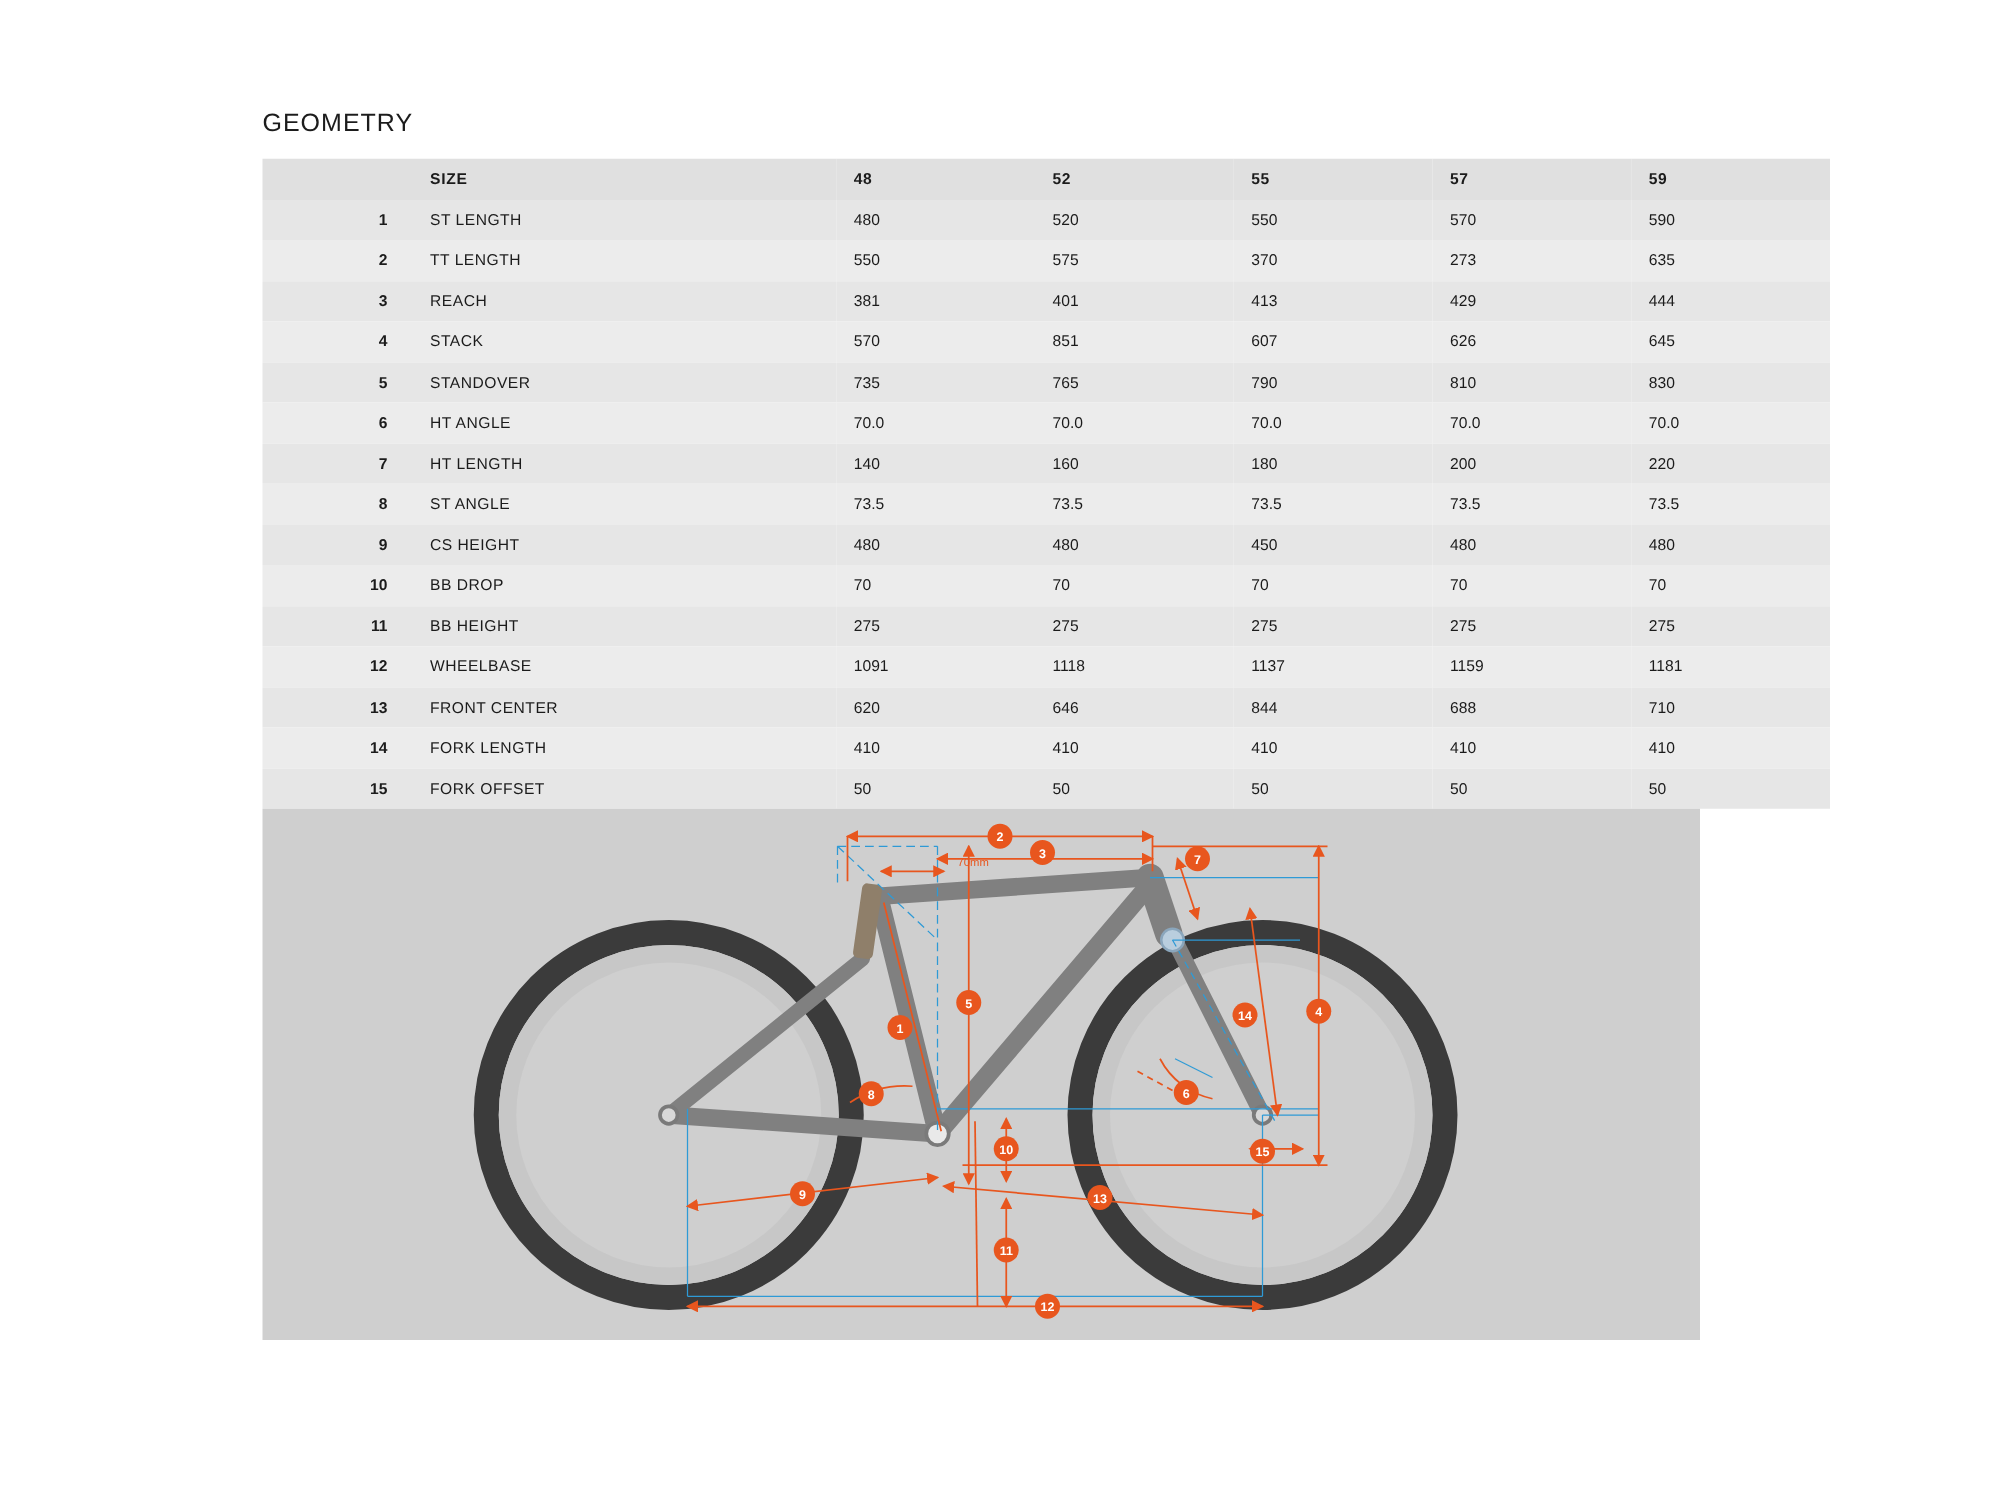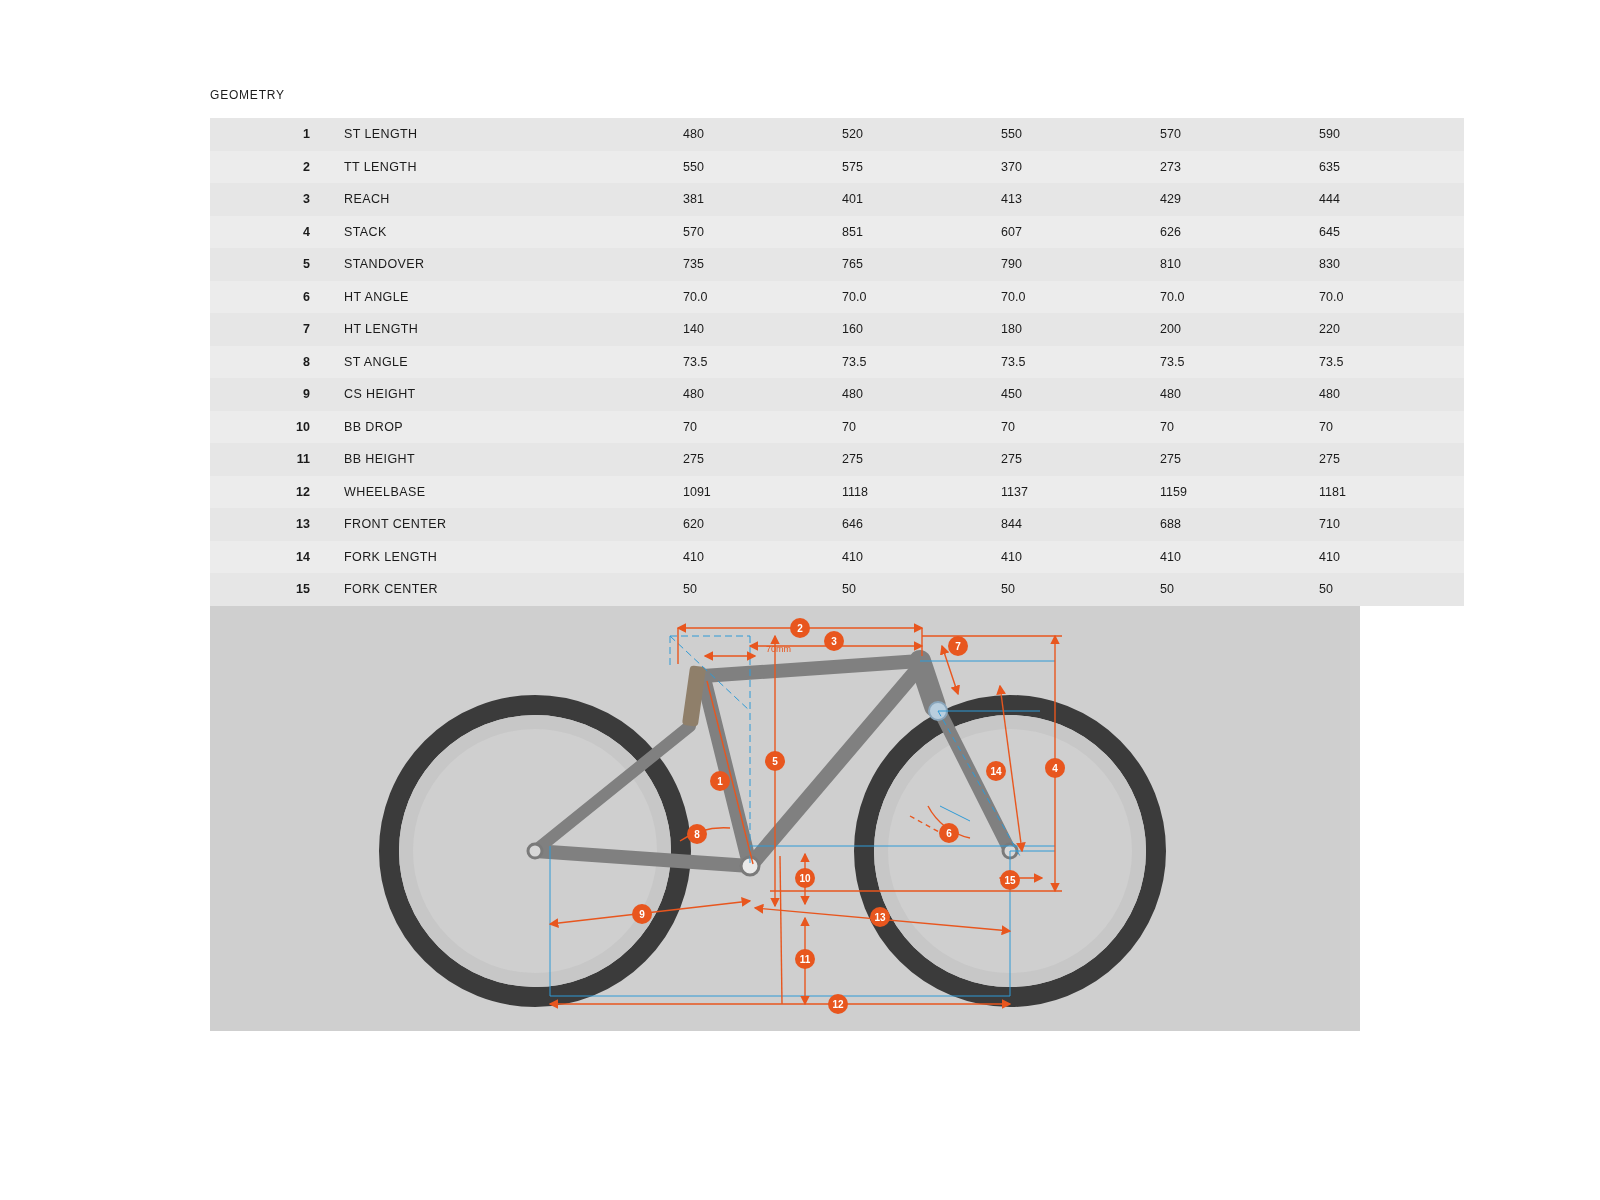--- a/index.html
+++ b/index.html
@@ -17,21 +17,21 @@
     background: #ffffff;
     overflow: hidden;
   }
   #content {
     position: absolute;
     left: 210px;
     top: 88px;
     width: 1150px;
   }
   #title {
-    font-size: 12px;
+    font-size: 20px;
     letter-spacing: 0.8px;
     color: #1c1c1c;
     font-weight: 400;
     margin-bottom: 16px;
     font-family: "Liberation Sans", sans-serif;
   }
   table.geo {
     border-collapse: collapse;
     width: 1150px;
     table-layout: fixed;
@@ -64,20 +64,29 @@
 </head>
 <body>
 
 <div id="page">
   <div id="content">
 
     <div id="title">GEOMETRY</div>
 
     <table class="geo">
       <tbody>
+        <tr class="head">
+          <td class="col-num"></td>
+          <td class="col-label">SIZE</td>
+          <td class="col-val">48</td>
+          <td class="col-val">52</td>
+          <td class="col-val">55</td>
+          <td class="col-val">57</td>
+          <td class="col-val">59</td>
+        </tr>
 
         <tr class="r-odd">
           <td class="col-num">1</td>
           <td class="col-label">ST LENGTH</td>
           <td class="col-val">480</td>
           <td class="col-val">520</td>
           <td class="col-val">550</td>
           <td class="col-val">570</td>
           <td class="col-val">590</td>
         </tr>
@@ -193,21 +202,21 @@
           <td class="col-num">14</td>
           <td class="col-label">FORK LENGTH</td>
           <td class="col-val">410</td>
           <td class="col-val">410</td>
           <td class="col-val">410</td>
           <td class="col-val">410</td>
           <td class="col-val">410</td>
         </tr>
         <tr class="r-odd">
           <td class="col-num">15</td>
-          <td class="col-label">FORK CENTER</td>
+          <td class="col-label">FORK OFFSET</td>
           <td class="col-val">50</td>
           <td class="col-val">50</td>
           <td class="col-val">50</td>
           <td class="col-val">50</td>
           <td class="col-val">50</td>
         </tr>
       </tbody>
     </table>
 
     <div id="diagram-wrap">

